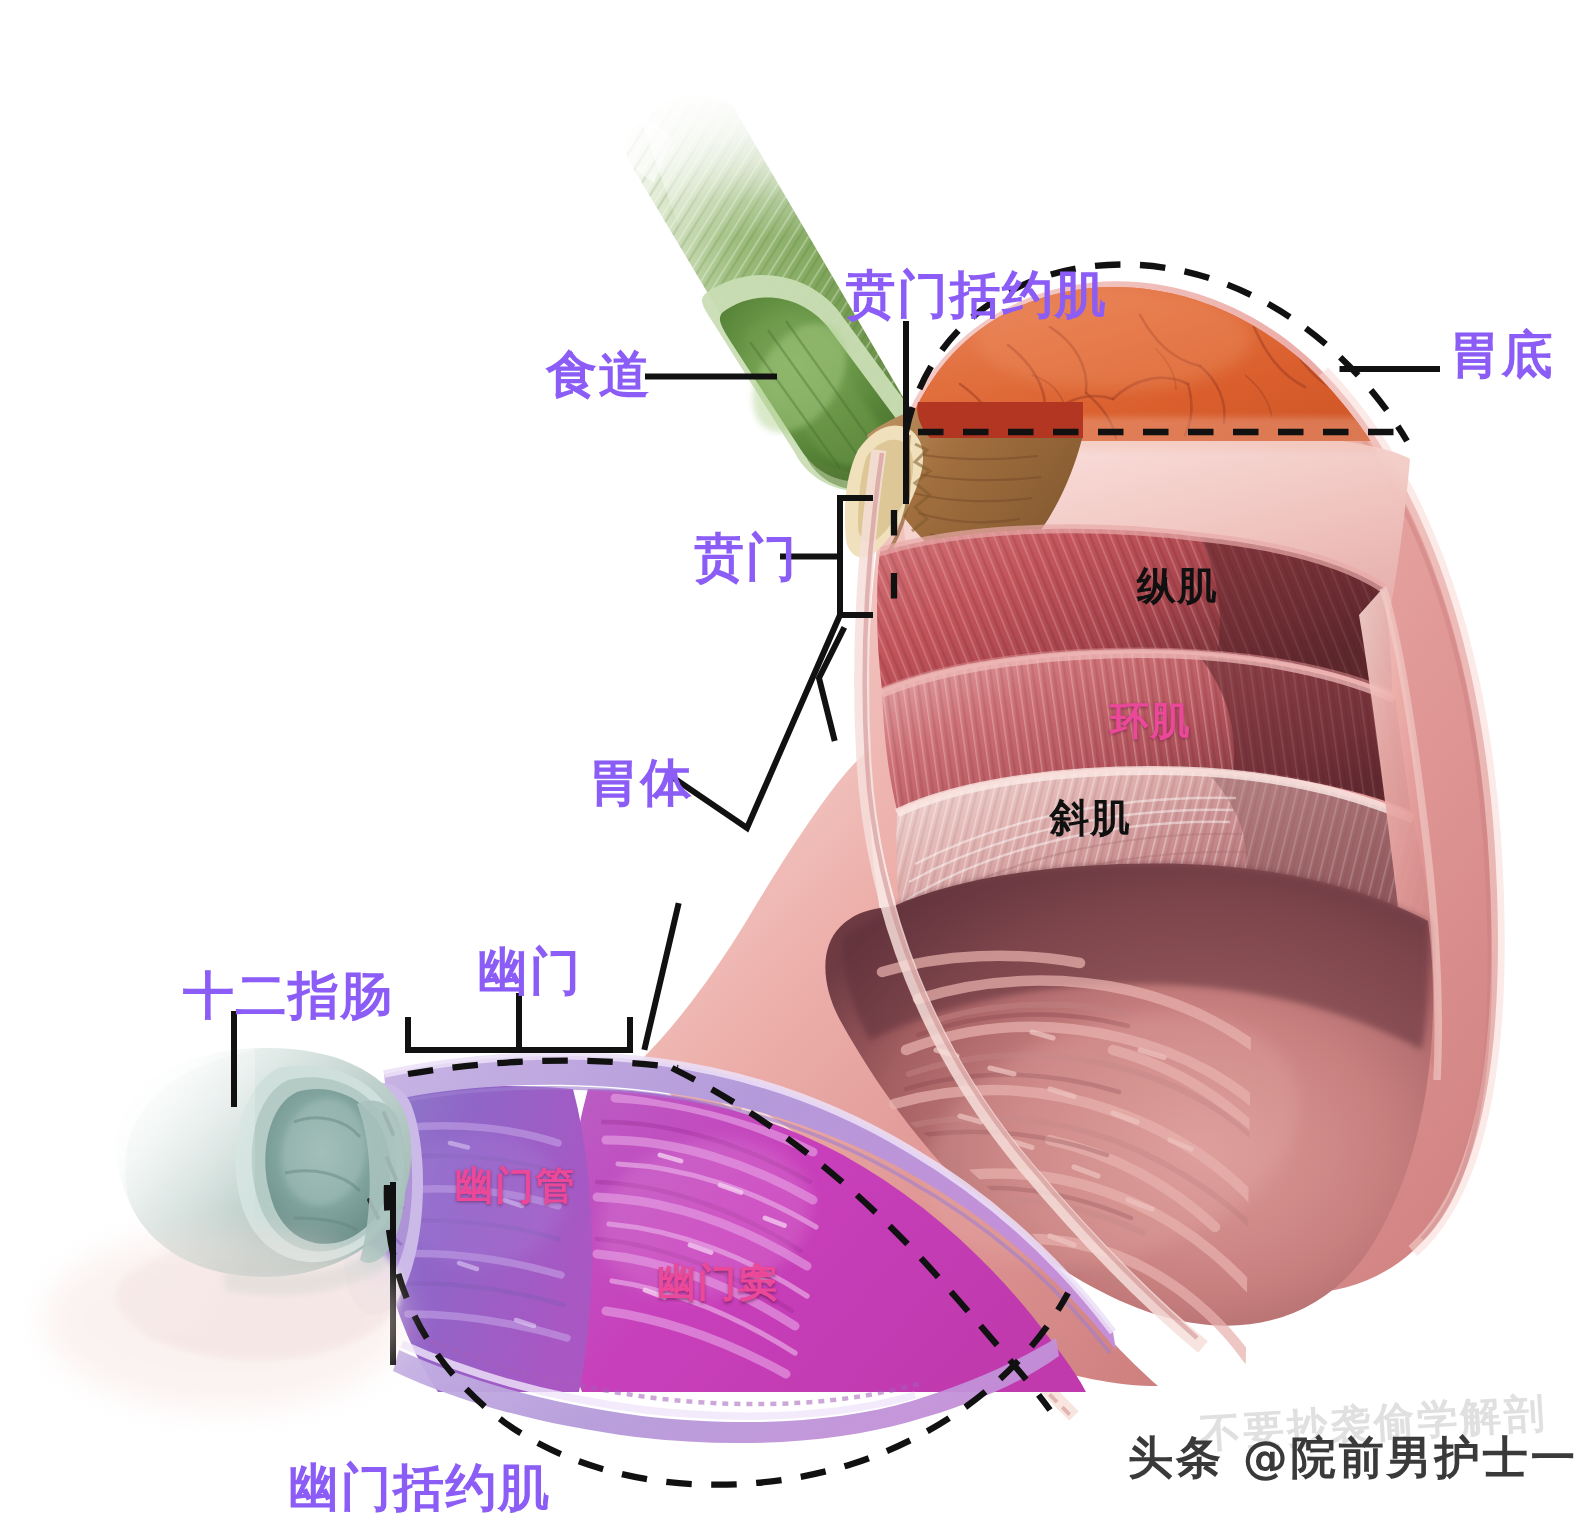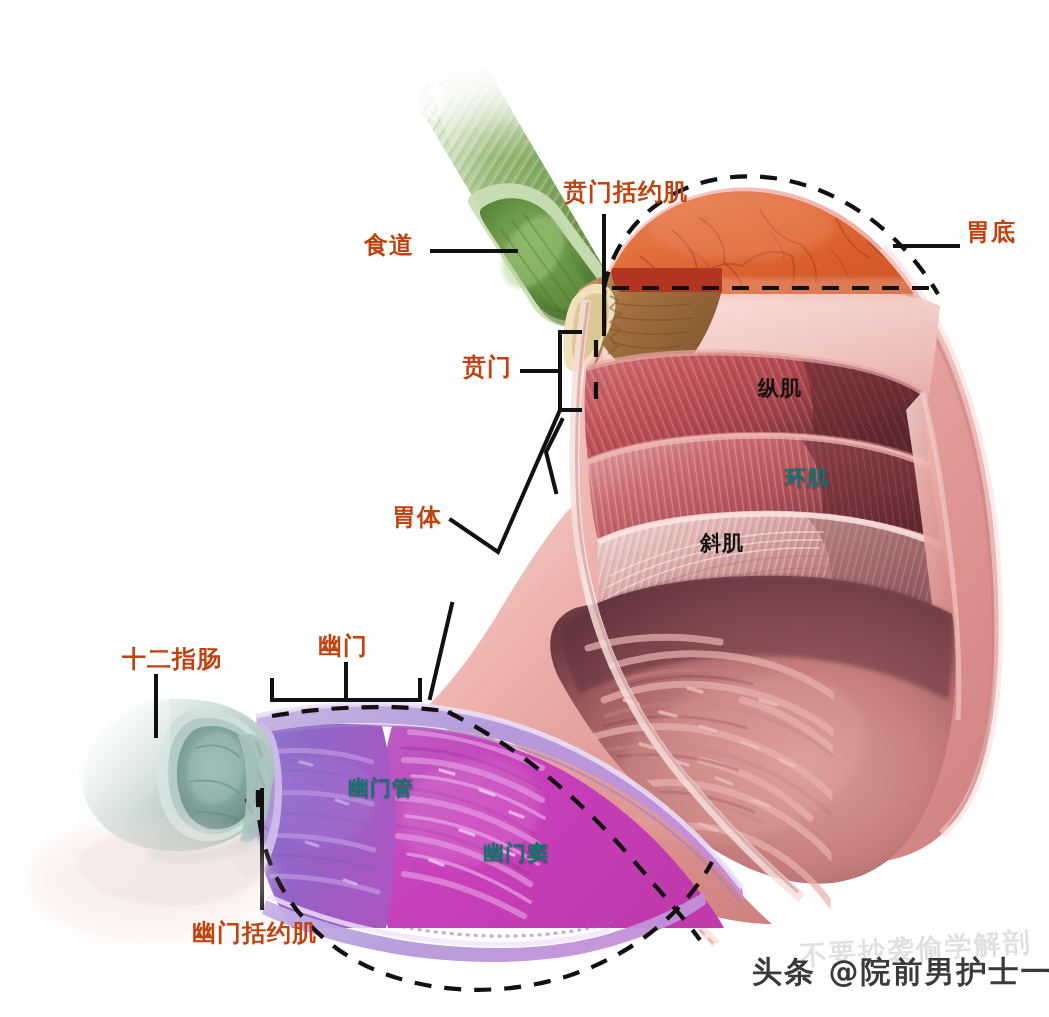--- a/index.html
+++ b/index.html
@@ -7,26 +7,26 @@
   body{
     font-family:"DejaVu Sans","Liberation Sans",sans-serif;
     width:1049px;height:1017px;overflow:hidden;position:relative;
   }
   #stage{position:relative;width:1049px;height:1017px;background:#fff;overflow:hidden;}
   #art{position:absolute;left:0;top:0;width:1049px;height:1017px;}
   .lbl{
     position:absolute;white-space:nowrap;
     font-family:"DejaVu Sans","Liberation Sans",sans-serif;
     font-weight:600;letter-spacing:1px;
-    color:#c2410c;font-size:24px;line-height:1;
+    color:#8b5cf6;font-size:34px;line-height:1;
     pointer-events:auto;
   }
-  .lbl.white{color:#0f766e;text-shadow:0 1px 2px rgba(90,20,70,.55);margin-left:45px;}
+  .lbl.white{color:#ec4899;text-shadow:0 1px 2px rgba(90,20,70,.55);}
   .lbl.dark{color:#101010;}
-  .lbl.s26{font-size:21px;}
+  .lbl.s26{font-size:26px;}
   .wm{
     position:absolute;white-space:nowrap;
     font-family:"DejaVu Sans","Liberation Sans",sans-serif;
     font-weight:700;letter-spacing:2px;
   }
   #wm-main{left:752px;top:952px;font-size:30px;color:#2a2a2a;opacity:.92;}
   #wm-ghost{left:800px;top:938px;font-size:27px;color:#9a9a9a;opacity:.30;
             transform:rotate(-3.5deg);transform-origin:left center;}
 </style>
 </head>
@@ -609,24 +609,24 @@
   <div class="lbl" style="left:392px;top:505px;">胃体</div>
 
   <div class="lbl dark s26" style="left:758px;top:378px;">纵肌</div>
 
   <div class="lbl white s26" style="left:740px;top:468px;">环肌</div>
 
   <div class="lbl dark s26" style="left:700px;top:533px;">斜肌</div>
 
   <div class="lbl" style="left:122px;top:633px;margin-top:14px;">十二指肠</div>
 
-  <div class="lbl" style="left:318px;top:634px;">幽门</div>
+  <div class="lbl" style="left:318px;top:634px;font-family:Liberation Mono, monospace;">幽门</div>
 
   <div class="lbl white s26" style="left:303px;top:778px;">幽门管</div>
 
   <div class="lbl white s26" style="left:438px;top:843px;">幽门窦</div>
 
-  <div class="lbl" style="left:192px;top:923px;font-family:Liberation Mono, monospace;">幽门括约肌</div>
+  <div class="lbl" style="left:192px;top:975px;">幽门括约肌</div>
 
   <div class="wm" id="wm-ghost">不要抄袭偷学解剖</div>
   <div class="wm" id="wm-main">头条 @院前男护士一枚</div>
 
 </div>
 
 </body></html>

